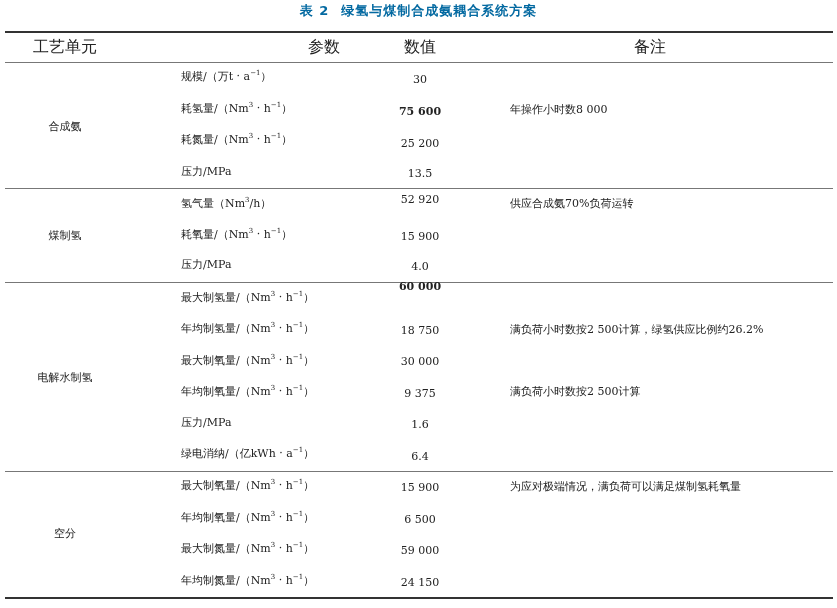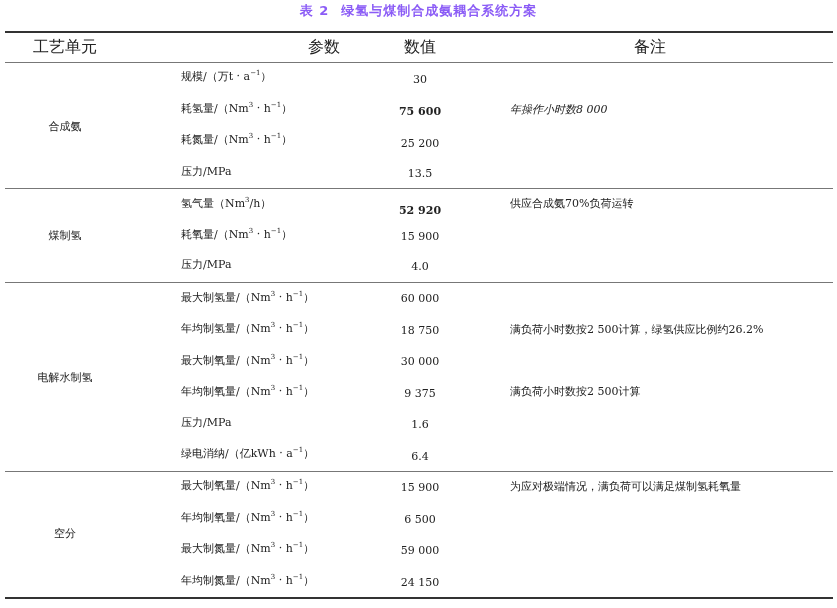--- a/index.html
+++ b/index.html
@@ -1,19 +1,19 @@
 <!DOCTYPE html>
 <html><head>
   <meta charset="utf-8">
   <style>
     html, body { margin: 0; padding: 0; background: #ffffff; }
     body { width: 837px; height: 608px; position: relative; overflow: hidden;
       font-family: "DejaVu Serif", "Liberation Serif", serif; color: #222; }
     .title { position: absolute; top: 2px; left: 0; width: 837px; text-align: center;
-      font-family: "DejaVu Sans", "Liberation Sans", sans-serif; font-weight: bold; font-size: 13px; letter-spacing: 1px; color: #8b5cf6; }
+      font-family: "DejaVu Sans", "Liberation Sans", sans-serif; font-weight: bold; font-size: 13px; letter-spacing: 1px; color: #0369a1; }
     .title .num { margin-right: 12px; }
     .hline { position: absolute; left: 5px; width: 828px; background: #333; }
     .top-rule { top: 31px; height: 2px; }
     .head-rule { top: 62px; height: 1px; background: #777; }
     .g-rule { height: 1px; background: #777; }
     .bottom-rule { top: 597px; height: 2px; }
     .cell { position: absolute; font-size: 11px; white-space: nowrap; line-height: 14px; }
     .hdr { top: 40px; font-size: 16px; }
     .c-unit { left: 5px; width: 120px; text-align: center; }
     .c-param { left: 181px; }
@@ -35,48 +35,48 @@
 <div class="cell hdr" style="left:560px;width:180px;text-align:center;">备注</div>
 <div class="hline head-rule"></div>
 
 <div class="cell c-unit" style="top:120px;">合成氨</div>
 
 <div class="cell c-param" style="top:70px;"><span>规模/（万t · a</span><sup>−1</sup><span>）</span></div>
 <div class="cell c-val" style="top:73px;text-align:center;">30</div>
 
 <div class="cell c-param" style="top:102px;"><span>耗氢量/（Nm</span><sup>3</sup><span> · h</span><sup>−1</sup><span>）</span></div>
 <div class="cell c-val" style="top:105px;font-weight:bold;">75 600</div>
-<div class="cell c-note" style="top:103px;font-style:italic;">年操作小时数8 000</div>
+<div class="cell c-note" style="top:103px;">年操作小时数8 000</div>
 
 <div class="cell c-param" style="top:133px;"><span>耗氮量/（Nm</span><sup>3</sup><span> · h</span><sup>−1</sup><span>）</span></div>
 <div class="cell c-val" style="top:137px;">25 200</div>
 
 <div class="cell c-param" style="top:165px;">压力/MPa</div>
 <div class="cell c-val" style="top:167px;">13.5</div>
 
 <div class="hline g-rule" style="top:188px;"></div>
 
 <div class="cell c-unit" style="top:229px;">煤制氢</div>
 
 <div class="cell c-param" style="top:197px;"><span>氢气量（Nm</span><sup>3</sup><span>/h）</span></div>
-<div class="cell c-val" style="top:204px;font-weight:bold;">52 920</div>
+<div class="cell c-val" style="top:193px;">52 920</div>
 <div class="cell c-note" style="top:197px;">供应合成氨70%负荷运转</div>
 
 <div class="cell c-param" style="top:228px;"><span>耗氧量/（Nm</span><sup>3</sup><span> · h</span><sup>−1</sup><span>）</span></div>
 <div class="cell c-val" style="top:230px;">15 900</div>
 
 <div class="cell c-param" style="top:258px;">压力/MPa</div>
 <div class="cell c-val" style="top:260px;">4.0</div>
 
 <div class="hline g-rule" style="top:282px;"></div>
 
 <div class="cell c-unit" style="top:371px;">电解水制氢</div>
 
 <div class="cell c-param" style="top:291px;"><span>最大制氢量/（Nm</span><sup>3</sup><span> · h</span><sup>−1</sup><span>）</span></div>
-<div class="cell c-val" style="top:292px;">60 000</div>
+<div class="cell c-val" style="top:280px;font-weight:bold;">60 000</div>
 
 <div class="cell c-param" style="top:322px;"><span>年均制氢量/（Nm</span><sup>3</sup><span> · h</span><sup>−1</sup><span>）</span></div>
 <div class="cell c-val" style="top:324px;">18 750</div>
 <div class="cell c-note" style="top:323px;">满负荷小时数按2 500计算，绿氢供应比例约26.2%</div>
 
 <div class="cell c-param" style="top:354px;"><span>最大制氧量/（Nm</span><sup>3</sup><span> · h</span><sup>−1</sup><span>）</span></div>
 <div class="cell c-val" style="top:355px;">30 000</div>
 
 <div class="cell c-param" style="top:385px;"><span>年均制氧量/（Nm</span><sup>3</sup><span> · h</span><sup>−1</sup><span>）</span></div>
 <div class="cell c-val" style="top:387px;">9 375</div>

